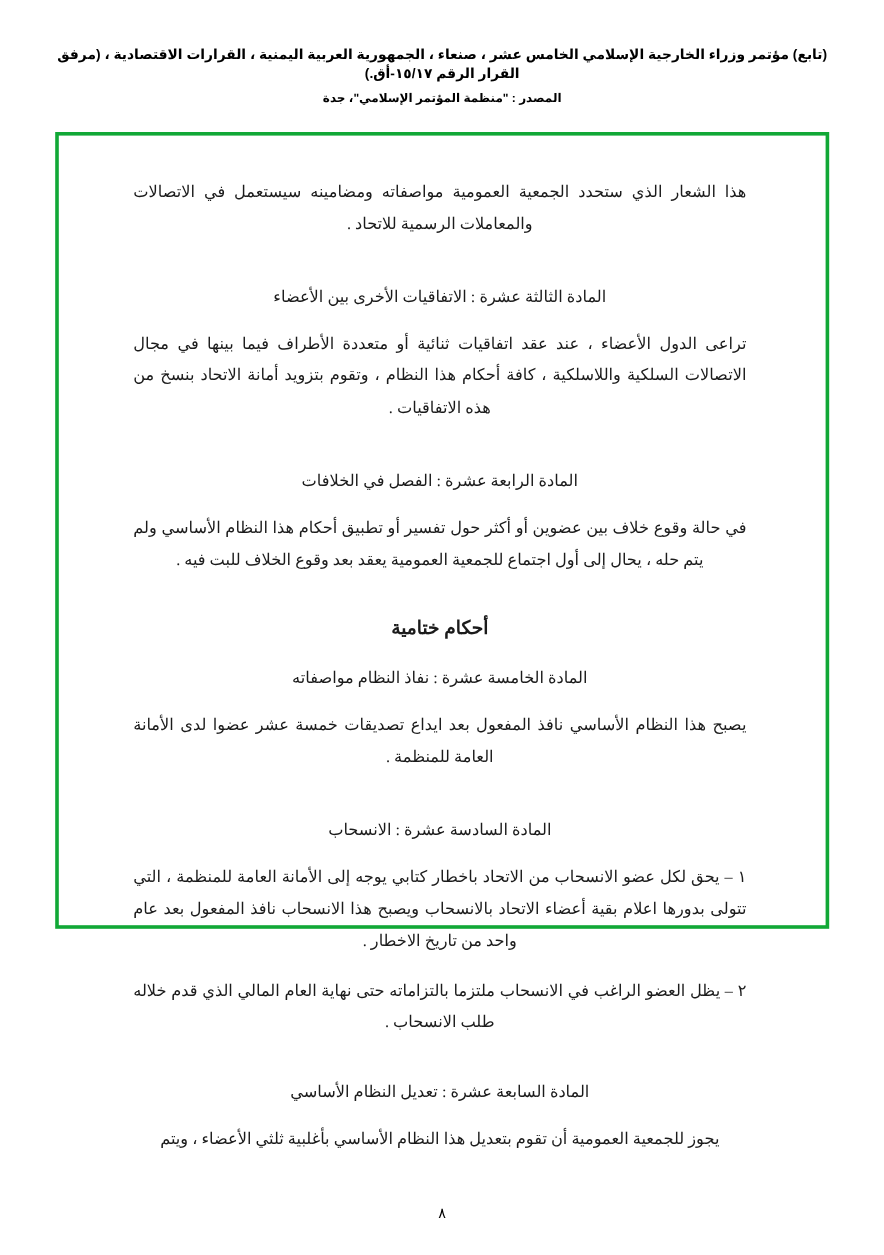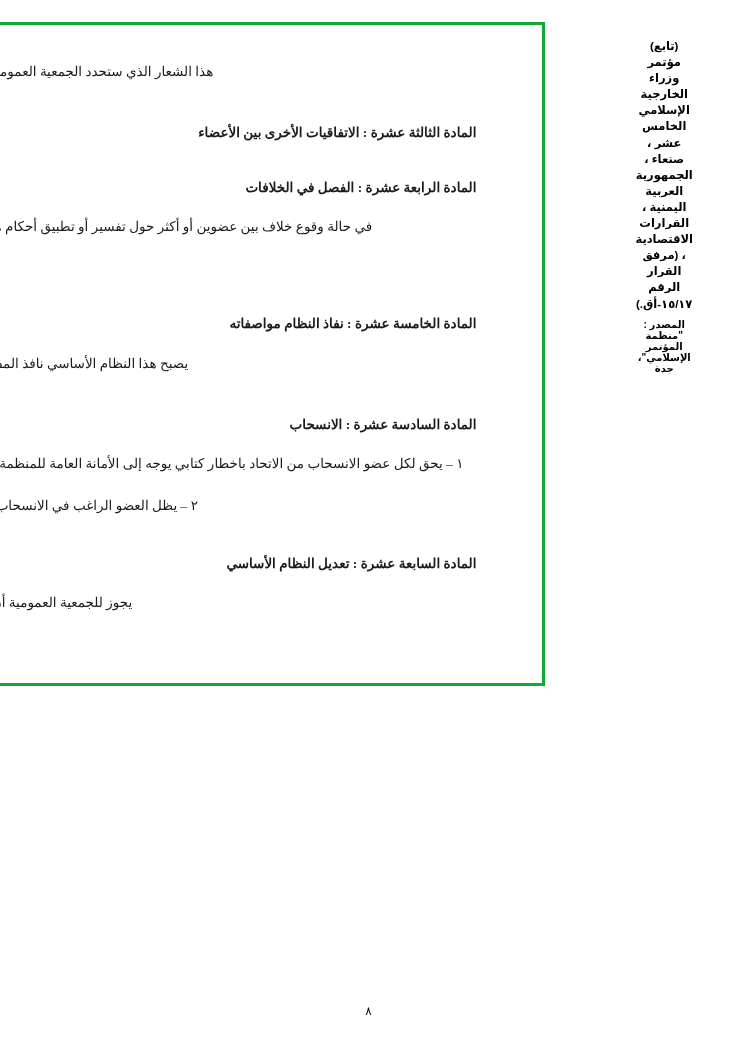--- a/index.html
+++ b/index.html
@@ -13,21 +13,21 @@
     position: relative;
     font-family: "Liberation Serif", "DejaVu Serif", serif;
     color: #1a1a1a;
     overflow: hidden;
   }
 
   .page {
     position: absolute;
     inset: 0;
     display: flex;
-    flex-direction: row;
+    flex-direction: column;
   }
 
   
   .doc-header {
     padding: 38px 44px 0 44px;
     text-align: center;
     direction: rtl;
   }
   .header-line-1 {
     font-family: "Liberation Sans", "DejaVu Sans", sans-serif;
@@ -68,35 +68,36 @@
     text-align-last: center;
     color: #1b1b1b;
   }
   p.body-text.tight {
     margin-bottom: 17px;
   }
 
   h3.article-title {
     margin: 0 0 14px 0;
     font-size: 13.5px;
-    font-weight: bold;
+    font-weight: normal;
     line-height: 1.8;
+    text-align: center;
     color: #1b1b1b;
   }
 
   h2.section-title {
     margin: 34px 0 20px 0;
     font-size: 15.5px;
     font-weight: bold;
     text-align: center;
     color: #1b1b1b;
   }
 
   ol.numbered {
-    margin: 13px;
+    margin: 0;
     padding: 0;
     list-style: none;
   }
   ol.numbered li {
     font-size: 13.5px;
     line-height: 1.95;
     margin-bottom: 16px;
     text-align: justify;
     text-align-last: center;
     color: #1b1b1b;
@@ -127,20 +128,21 @@
   </div>
 
   <div class="frame">
     <div class="frame-inner">
 
       <p class="body-text">هذا الشعار الذي ستحدد الجمعية العمومية مواصفاته ومضامينه سيستعمل في الاتصالات والمعاملات الرسمية للاتحاد .</p>
 
       <div class="spacer-sm"></div>
 
       <h3 class="article-title">المادة الثالثة عشرة : الاتفاقيات الأخرى بين الأعضاء</h3>
+      <p class="body-text">تراعى الدول الأعضاء ، عند عقد اتفاقيات ثنائية أو متعددة الأطراف فيما بينها في مجال الاتصالات السلكية واللاسلكية ، كافة أحكام هذا النظام ، وتقوم بتزويد أمانة الاتحاد بنسخ من هذه الاتفاقيات .</p>
 
       <div class="spacer-sm"></div>
 
       <h3 class="article-title">المادة الرابعة عشرة : الفصل في الخلافات</h3>
       <p class="body-text">في حالة وقوع خلاف بين عضوين أو أكثر حول تفسير أو تطبيق أحكام هذا النظام الأساسي ولم يتم حله ، يحال إلى أول اجتماع للجمعية العمومية يعقد بعد وقوع الخلاف للبت فيه .</p>
 
       <h2 class="section-title">أحكام ختامية</h2>
 
       <h3 class="article-title">المادة الخامسة عشرة : نفاذ النظام مواصفاته</h3>
       <p class="body-text">يصبح هذا النظام الأساسي نافذ المفعول بعد ايداع تصديقات خمسة عشر عضوا لدى الأمانة العامة للمنظمة .</p>

